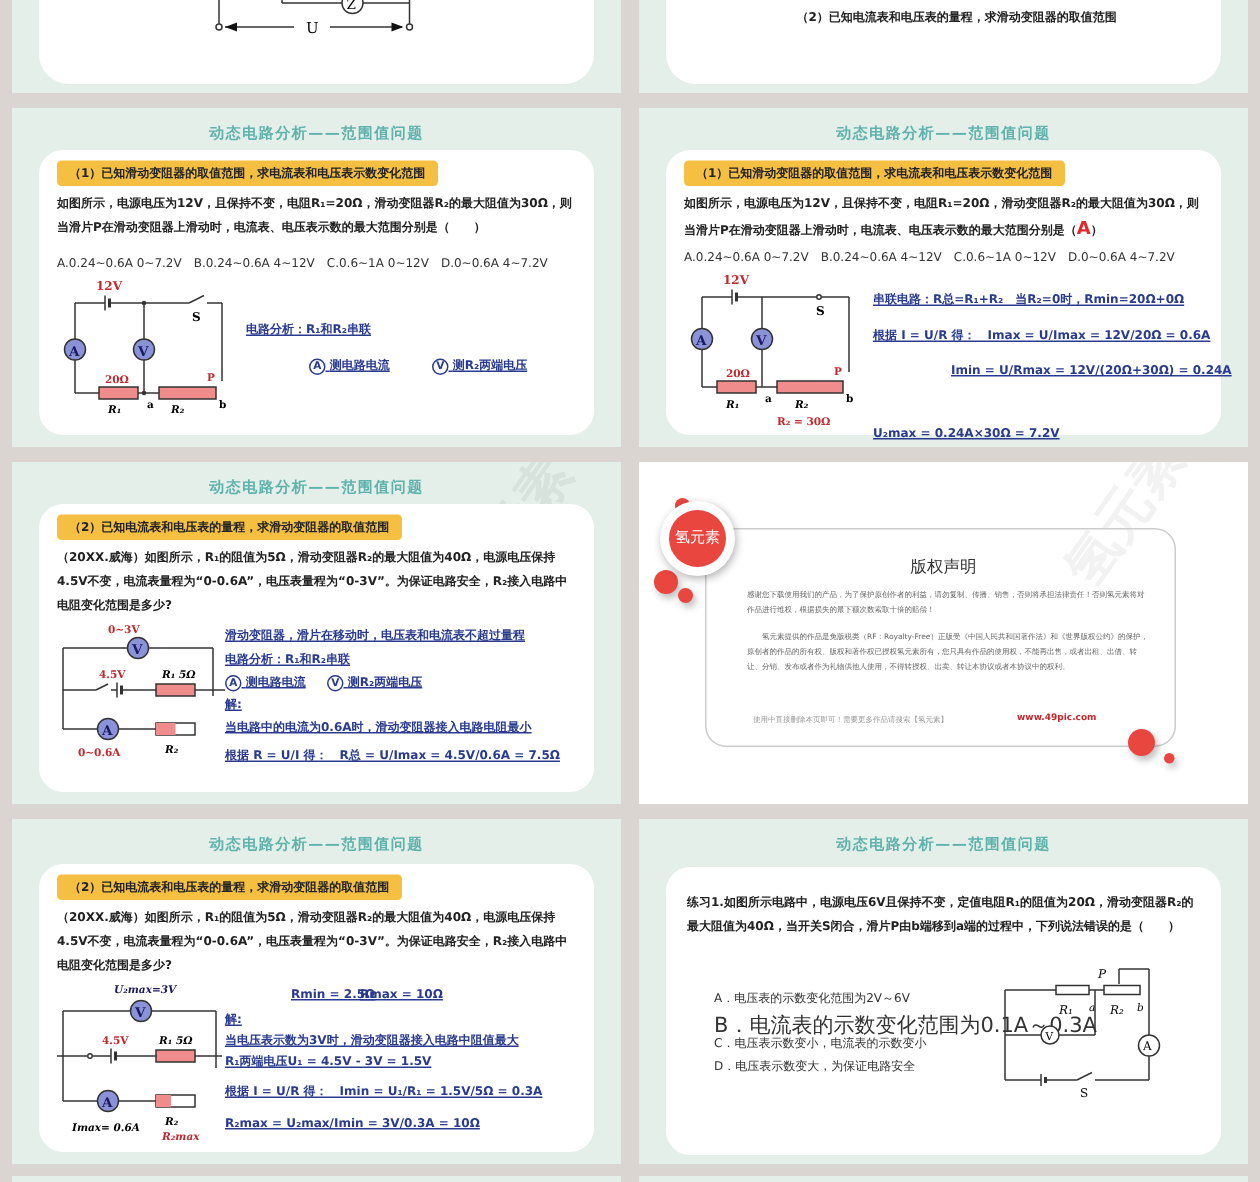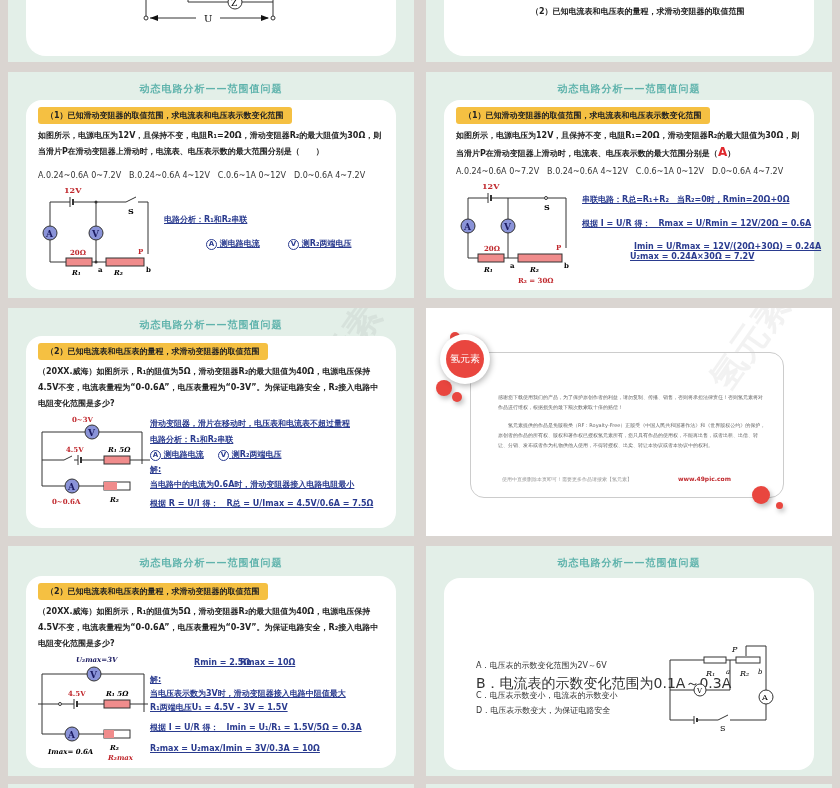--- a/index.html
+++ b/index.html
@@ -124,23 +124,23 @@
       <rect x="62" y="74" width="44" height="8" fill="#f08c8c" stroke="#333"></rect>
       <text x="28" y="71" font-size="7" fill="#c0282d" font-weight="bold">20Ω</text>
       <text x="100" y="70" font-size="7" fill="#c0282d" font-weight="bold">P</text>
       <text x="28" y="92" font-size="7" font-style="italic" font-weight="bold">R₁</text>
       <text x="54" y="88" font-size="7" font-weight="bold">a</text>
       <text x="74" y="92" font-size="7" font-style="italic" font-weight="bold">R₂</text>
       <text x="108" y="88" font-size="7" font-weight="bold">b</text>
       <text x="62" y="103" font-size="7" fill="#c0282d" font-weight="bold">R₂ = 30Ω</text>
     </svg>
     <div class="blue" style="left:138px;top:94px;">串联电路：R总=R₁+R₂　当R₂=0时，Rmin=20Ω+0Ω</div>
-    <div class="blue" style="left:138px;top:118px;">根据 I = U/R 得：　Rmax = U/Rmin = 12V/20Ω = 0.6A</div>
+    <div class="blue" style="left:138px;top:118px;">根据 I = U/R 得：　Imax = U/Imax = 12V/20Ω = 0.6A</div>
     <div class="blue" style="left:190px;top:142px;text-align:right;">Imin = U/Rmax = 12V/(20Ω+30Ω) = 0.24A</div>
-    <div class="blue" style="left:138px;top:152px;margin-left:48px;">U₂max = 0.24A×30Ω = 7.2V</div>
+    <div class="blue" style="left:138px;top:184px;">U₂max = 0.24A×30Ω = 7.2V</div>
   </div>
 </div>
 
 <div class="slide" style="left:8px;top:308px;height:228px;">
   <div class="wm" style="left:280px;top:20px;">氢元素</div>
   <div class="stitle" style="top:10px;">动态电路分析——范围值问题</div>
   <div class="card" style="top:28px;height:192px;">
     <div class="tag" style="top:7px;">（2）已知电流表和电压表的量程，求滑动变阻器的取值范围</div>
     <div class="q" style="top:28px;">（20XX.威海）如图所示，R₁的阻值为5Ω，滑动变阻器R₂的最大阻值为40Ω，电源电压保持4.5V不变，电流表量程为“0-0.6A”，电压表量程为“0-3V”。为保证电路安全，R₂接入电路中电阻变化范围是多少?</div>
     <svg style="position:absolute;left:12px;top:78px;" width="112" height="92">
@@ -187,20 +187,21 @@
 <div class="slide white" style="left:426px;top:308px;height:228px;">
   <div class="wm" style="left:270px;top:10px;">氢元素</div>
   <div class="copy-box" style="left:44px;top:44px;width:312px;height:144px;"></div>
   <div class="dot" style="left:24px;top:24px;width:10px;height:10px;"></div>
   <div class="dot" style="left:34px;top:28px;width:22px;height:22px;"></div>
   <div class="dot" style="left:10px;top:72px;width:16px;height:16px;"></div>
   <div class="dot" style="left:26px;top:84px;width:10px;height:10px;"></div>
   <div style="position:absolute;left:14px;top:26px;width:50px;height:50px;border-radius:50%;background:#fff;box-shadow:1px 2px 6px rgba(0,0,0,0.3);">
     <div style="position:absolute;left:6px;top:6px;width:38px;height:38px;border-radius:50%;background:#e9463f;color:#fff;font-size:10px;text-align:center;line-height:38px;">氢元素</div>
   </div>
+  <div style="position:absolute;left:0;right:0;top:62px;text-align:center;font-size:11px;color:#333;">版权声明</div>
   <div style="position:absolute;left:72px;width:268px;top:84px;font-size:5px;line-height:10px;color:#666;">感谢您下载使用我们的产品，为了保护原创作者的利益，请勿复制、传播、销售，否则将承担法律责任！否则氢元素将对作品进行维权，根据损失的最下额次数索取十倍的赔偿！</div>
   <div style="position:absolute;left:72px;width:268px;top:112px;font-size:5px;line-height:10px;color:#666;text-indent:10px;">氢元素提供的作品是免版税类（RF：Royalty-Free）正版受《中国人民共和国著作法》和《世界版权公约》的保护，原创者的作品的所有权、版权和著作权已授权氢元素所有，您只具有作品的使用权，不能再出售，或者出租、出借、转让、分销、发布或者作为礼物供他人使用，不得转授权、出卖、转让本协议或者本协议中的权利。</div>
   <div style="position:absolute;left:76px;top:168px;font-size:5px;color:#999;white-space:nowrap;">使用中直接删除本页即可！需要更多作品请搜索【氢元素】</div>
   <div style="position:absolute;left:252px;top:167px;font-size:6px;color:#c0282d;font-weight:bold;">www.49pic.com</div>
   <div class="dot" style="left:326px;top:178px;width:18px;height:18px;"></div>
   <div class="dot" style="left:350px;top:194px;width:7px;height:7px;"></div>
 </div>
 
 <div class="slide" style="left:8px;top:546px;height:230px;">
   <div class="wm" style="left:270px;top:120px;">氢元素</div>
@@ -241,20 +242,21 @@
     <div class="blue" style="left:124px;top:126px;">R₁两端电压U₁ = 4.5V - 3V = 1.5V</div>
     <div class="blue" style="left:124px;top:146px;">根据 I = U/R 得：　Imin = U₁/R₁ = 1.5V/5Ω = 0.3A</div>
     <div class="blue" style="left:124px;top:168px;">R₂max = U₂max/Imin = 3V/0.3A = 10Ω</div>
   </div>
 </div>
 
 <div class="slide" style="left:426px;top:546px;height:230px;">
   <div class="wm" style="left:250px;top:130px;">氢元素</div>
   <div class="stitle" style="top:10px;">动态电路分析——范围值问题</div>
   <div class="card" style="top:32px;height:192px;">
+    <div class="q" style="top:16px;left:14px;right:14px;">练习1.如图所示电路中，电源电压6V且保持不变，定值电阻R₁的阻值为20Ω，滑动变阻器R₂的最大阻值为40Ω，当开关S闭合，滑片P由b端移到a端的过程中，下列说法错误的是（　　）</div>
     <div style="position:absolute;left:32px;top:82px;font-size:8px;color:#333;white-space:nowrap;">A．电压表的示数变化范围为2V～6V</div>
     <div style="position:absolute;left:32px;top:97px;font-size:14px;color:#333;white-space:nowrap;">B．电流表的示数变化范围为0.1A～0.3A</div>
     <div style="position:absolute;left:32px;top:112px;font-size:8px;color:#333;white-space:nowrap;">C．电压表示数变小，电流表的示数变小</div>
     <div style="position:absolute;left:32px;top:127px;font-size:8px;color:#333;white-space:nowrap;">D．电压表示数变大，为保证电路安全</div>
     <svg style="position:absolute;left:222px;top:64px;" width="120" height="90">
       <text x="66" y="10" font-size="8" font-style="italic" font-family="Liberation Sans, sans-serif">P</text>
       <line x1="80" y1="4" x2="80" y2="14" stroke="#333"></line>
       <line x1="80" y1="4" x2="100" y2="4" stroke="#333"></line>
       <line x1="100" y1="4" x2="100" y2="55" stroke="#333"></line>
       <line x1="4" y1="18" x2="38" y2="18" stroke="#333"></line>

